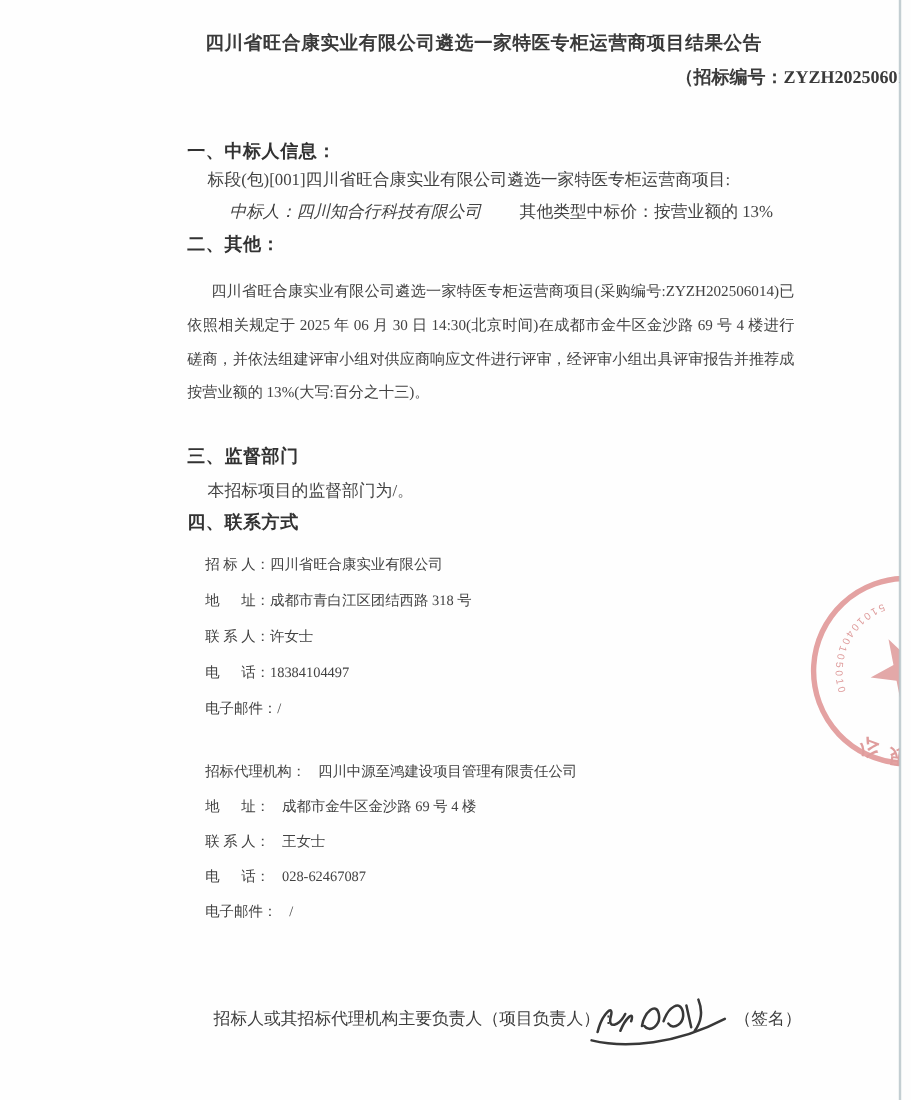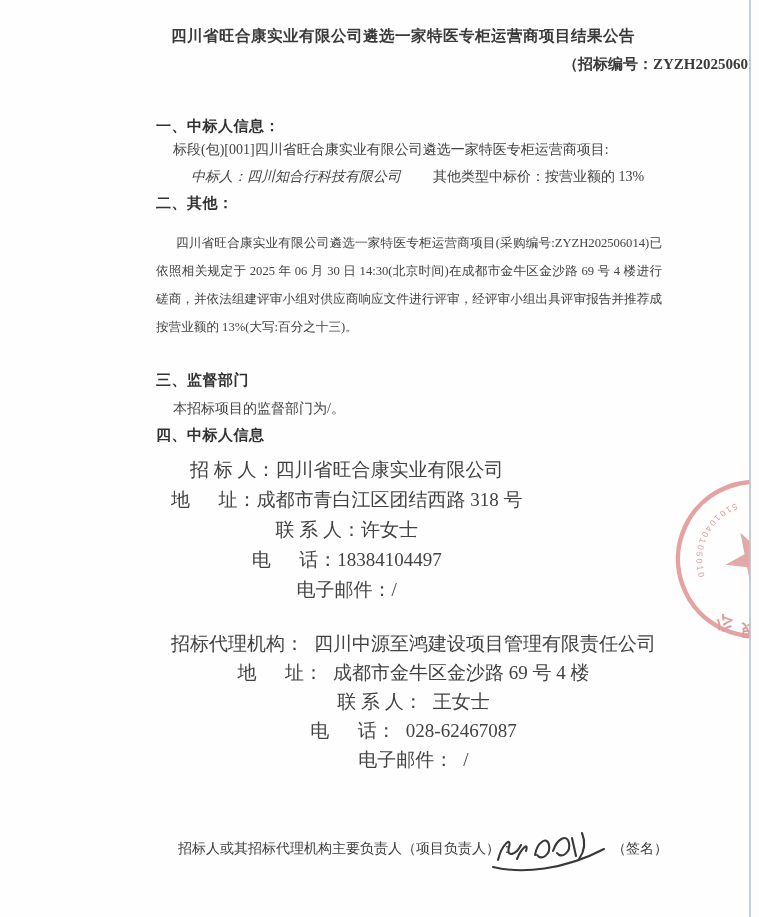--- a/index.html
+++ b/index.html
@@ -38,21 +38,21 @@
   }
   .body-text { font-size: 14px; color: #424242; }
   .para-block { left: 128px; top: 229px; width: 506px; }
   .para-line {
     font-size: 12.6px; color: #424242; line-height: 28px; height: 28px;
     width: 506px; text-align: justify; text-align-last: justify;
     white-space: normal; overflow: hidden;
   }
   .para-line.first { text-indent: 20px; }
   .para-line.last { text-align-last: left; }
-  .row { line-height: 30px; height: 30px; font-size: 19px; color: #424242; white-space: nowrap; text-align: center; }
+  .row { line-height: 30px; height: 30px; font-size: 12px; color: #424242; white-space: nowrap; }
   .agency-block .row { line-height: 29px; height: 29px; }
   .row .label { white-space: pre; }
   .agency-block .row .value { padding-left: 10px; }
   .sig-line { font-size: 14px; color: #3c3c3c; }
   .seal {
     position: absolute; left: 665px; top: 469px; width: 180px; height: 180px;
     filter: blur(0.4px); pointer-events: none;
   }
   .signature-svg { position: absolute; left: 490px; top: 822px; }
 </style>
@@ -78,21 +78,21 @@
     <div class="abs para-block">
       <div class="para-line first">四川省旺合康实业有限公司遴选一家特医专柜运营商项目(采购编号:ZYZH202506014)已</div>
       <div class="para-line">依照相关规定于 2025 年 06 月 30 日 14:30(北京时间)在成都市金牛区金沙路 69 号 4 楼进行</div>
       <div class="para-line">磋商，并依法组建评审小组对供应商响应文件进行评审，经评审小组出具评审报告并推荐成</div>
       <div class="para-line last">按营业额的 13%(大写:百分之十三)。</div>
     </div>
 
     <div class="abs sec-heading" style="left:128px; top:371px;">三、监督部门</div>
     <div class="abs body-text" style="left:145px; top:400px;">本招标项目的监督部门为/。</div>
 
-    <div class="abs sec-heading" style="left:128px; top:426px;">四、中标人信息</div>
+    <div class="abs sec-heading" style="left:128px; top:426px;">四、联系方式</div>
 
     <div class="abs tenderer-block" style="left:143px; top:455px;">
       <div class="row"><span class="label">招 标 人：</span><span class="value">四川省旺合康实业有限公司</span></div>
       <div class="row"><span class="label">地      址：</span><span class="value">成都市青白江区团结西路 318 号</span></div>
       <div class="row"><span class="label">联 系 人：</span><span class="value">许女士</span></div>
       <div class="row"><span class="label">电      话：</span><span class="value">18384104497</span></div>
       <div class="row"><span class="label">电子邮件：</span><span class="value">/</span></div>
     </div>
 
     <div class="abs agency-block" style="left:143px; top:629px;">

